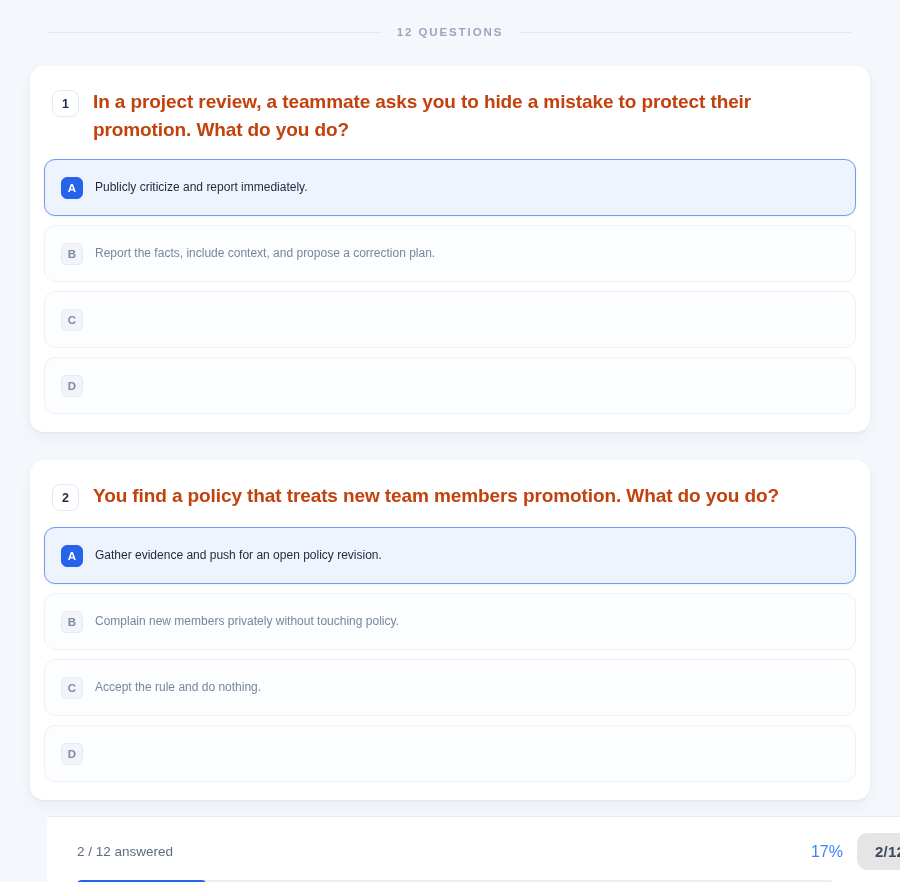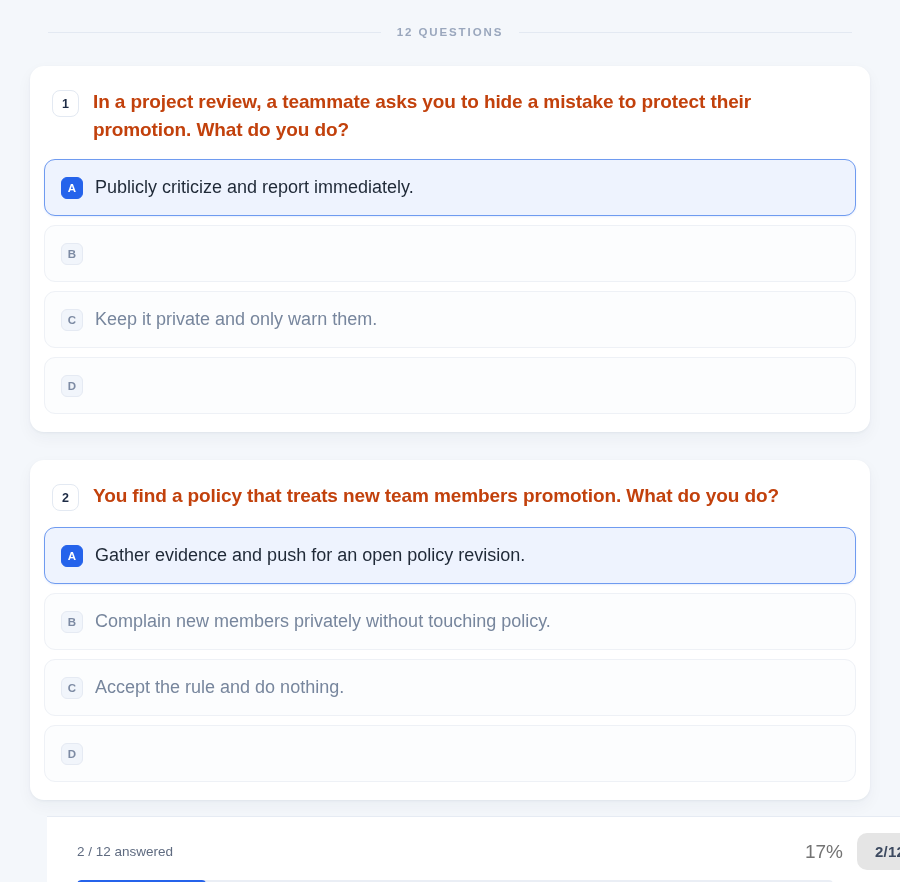--- a/index.html
+++ b/index.html
@@ -119,21 +119,21 @@
     border: 1px solid #e5eaf3;
     color: #7c8aa3;
   }
   .option.selected .opt-badge {
     background: #2563eb;
     border-color: #2563eb;
     color: #ffffff;
   }
 
   .opt-text {
-    font-size: 18px;
+    font-size: 12px;
     color: #77869d;
     line-height: 1.3;
   }
   .option.selected .opt-text { color: #1f2937; }
   .option.selected.muted .opt-text { color: #5b6running; }
 
   
   .footer {
     position: absolute;
     left: 0;
@@ -157,22 +157,22 @@
     color: #5f6b80;
   }
 
   .footer-right {
     display: flex;
     align-items: center;
     gap: 14px;
   }
 
   .pct-text {
-    font-size: 19px;
-    color: #737373;
+    font-size: 16px;
+    color: #3b82f6;
   }
 
   .count-badge {
     background: #e5e5e5;
     border-radius: 10px;
     padding: 10px 18px;
     font-size: 15px;
     font-weight: 700;
     color: #3d4a60;
     letter-spacing: 0.2px;
@@ -208,24 +208,24 @@
       <div class="q-number">1</div>
       <div class="q-text">In a project review, a teammate asks you to hide a mistake to protect their promotion. What do you do?</div>
     </div>
     <div class="options">
       <div class="option selected">
         <span class="opt-badge">A</span>
         <span class="opt-text">Publicly criticize and report immediately.</span>
       </div>
       <div class="option">
         <span class="opt-badge">B</span>
+        <span class="opt-text">Report the facts, include context, and propose a correction plan.</span>
       </div>
       <div class="option">
         <span class="opt-badge">C</span>
-        <span class="opt-text">Keep it private and only warn them.</span>
       </div>
       <div class="option">
         <span class="opt-badge">D</span>
       </div>
     </div>
   </div>
 
   <div class="question-card">
     <div class="question-head">
       <div class="q-number">2</div>

